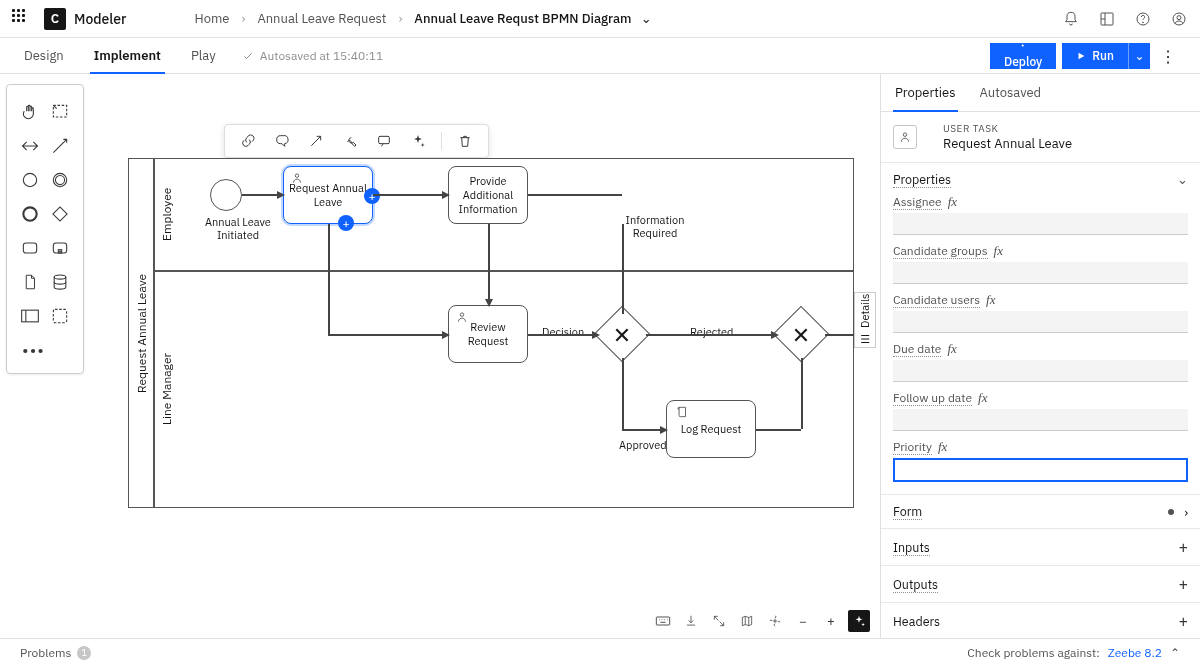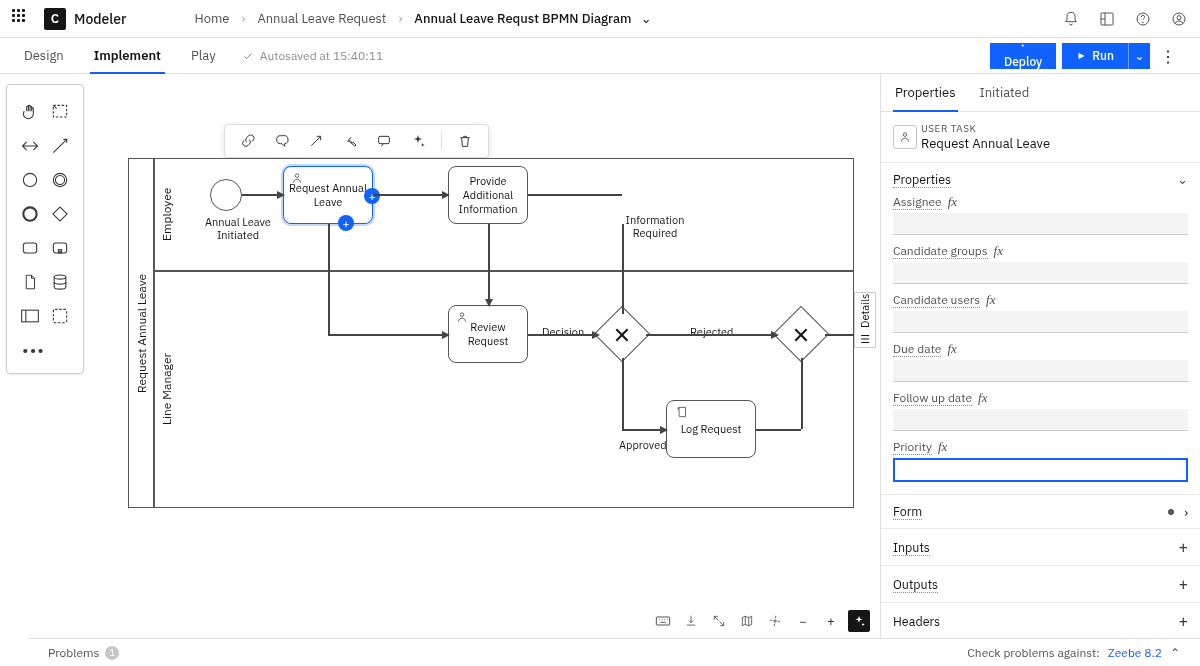--- a/index.html
+++ b/index.html
@@ -74,41 +74,41 @@
 .zoom-ctrls { position:absolute; right:10px; bottom:6px; display:flex; gap:6px; align-items:center; }
 .zc { width:22px; height:22px; display:flex; align-items:center; justify-content:center; color:#393939; }
 .zc.dark { background:#161616; color:#fff; border-radius:2px; }
 
 
 .props { width:320px; border-left:1px solid #e0e0e0; overflow-y:auto; overflow-x:hidden; background:#fff; }
 .props-tabs { display:flex; border-bottom:1px solid #e0e0e0; padding:0 12px; gap:20px; }
 .ptab { padding:10px 2px; font-size:13px; color:#525252; cursor:pointer; position:relative; }
 .ptab.active { color:#161616; font-weight:400; }
 .ptab.active::after { content:""; position:absolute; left:0; right:0; bottom:-1px; height:2px; background:#0f62fe; }
-.phead { display:flex; align-items:center; gap:4px; padding:10px 12px; border-bottom:1px solid #e8e8e8; }
+.phead { display:flex; align-items:center; gap:26px; padding:10px 12px; border-bottom:1px solid #e8e8e8; }
 .phead-ic { width:24px; height:24px; border:1px solid #c6c6c6; border-radius:3px; display:flex; align-items:center; justify-content:center; }
 .phead-txt .t1 { font-size:10px; letter-spacing:0.5px; color:#525252; }
 .phead-txt .t2 { font-size:13px; color:#161616; }
 .group { padding:8px 12px 4px; border-bottom:1px solid #e8e8e8; }
 .group-hdr { display:flex; justify-content:space-between; align-items:center; margin-bottom:6px; }
 .group-title { font-size:12.5px; border-bottom:1px dotted #8d8d8d; cursor:default; }
 .group-hdr .chev { color:#525252; }
 .fld { margin-bottom:8px; }
 .fld-label { font-size:12px; color:#525252; display:flex; align-items:center; gap:6px; margin-bottom:3px; }
 .fld-label .under { border-bottom:1px dotted #8d8d8d; }
 .fx { font-style:italic; font-family:serif; font-size:13px; }
 .inp { width:100%; height:22px; background:#f4f4f4; border:none; border-bottom:1px solid #ccc; padding:0 6px; font-size:12px; }
 .inp.focused { background:#fff; border:2px solid #0f62fe; height:24px; }
 .mini-group { display:flex; justify-content:space-between; align-items:center; padding:8px 12px; border-bottom:1px solid #e8e8e8; font-size:12.5px; }
 .mini-group .t { border-bottom:1px dotted transparent; }
 .mini-group .t.u { border-bottom:1px dotted #8d8d8d; }
 .plus { font-size:16px; color:#393939; }
 
 
-.footer { height:28px; border-top:1px solid #e0e0e0; display:flex; align-items:center; padding:0 20px; font-size:12px; color:#525252;margin-left:28px; }
+.footer { height:28px; border-top:1px solid #e0e0e0; display:flex; align-items:center; padding:0 20px; font-size:12px; color:#525252; }
 .footer .badge { background:#c6c6c6; color:#fff; border-radius:50%; width:14px; height:14px; display:inline-flex; align-items:center; justify-content:center; font-size:10px; margin-left:6px; }
 .footer .right { margin-left:auto; display:flex; align-items:center; gap:8px; }
 .footer .zver { color:#0f62fe; }
 </style>
 </head>
 <body>
 
 <div class="header">
   <div class="grid-dots">
       <span></span>
@@ -455,21 +455,21 @@
           <svg width="14" height="14" viewBox="0 0 24 24" fill="currentColor">
             <path d="M12 3l1.5 4.5L18 9l-4.5 1.5L12 15l-1.5-4.5L6 9l4.5-1.5L12 3zM19 15l.8 2.2L22 18l-2.2.8L19 21l-.8-2.2L16 18l2.2-.8L19 15z"></path>
           </svg>
         </span>
     </div>
   </div>
 
   <div class="props">
     <div class="props-tabs">
       <div class="ptab active">Properties</div>
-      <div class="ptab">Initiated</div>
+      <div class="ptab">Autosaved</div>
     </div>
     <div class="phead">
       <div class="phead-ic">
           <svg width="14" height="14" viewBox="0 0 24 24" fill="none" stroke="#525252" stroke-width="1.5">
             <circle cx="12" cy="8" r="3"></circle>
             <path d="M6 20c0-4 3-6 6-6s6 2 6 6"></path>
           </svg>
         </div>
       <div class="phead-txt">
         <div class="t1">USER TASK</div>

